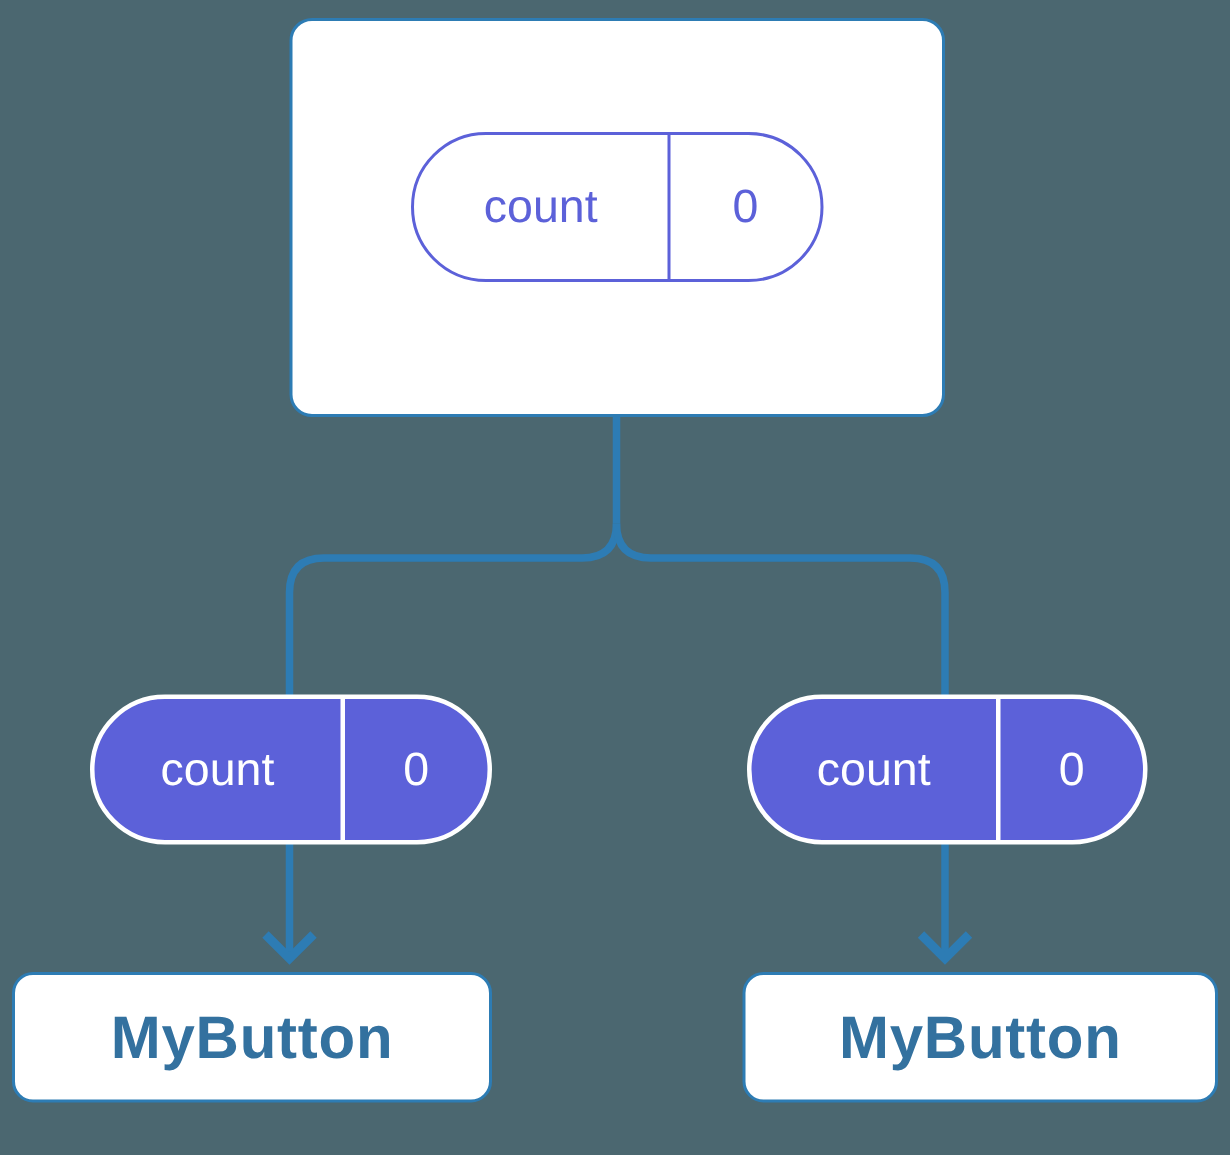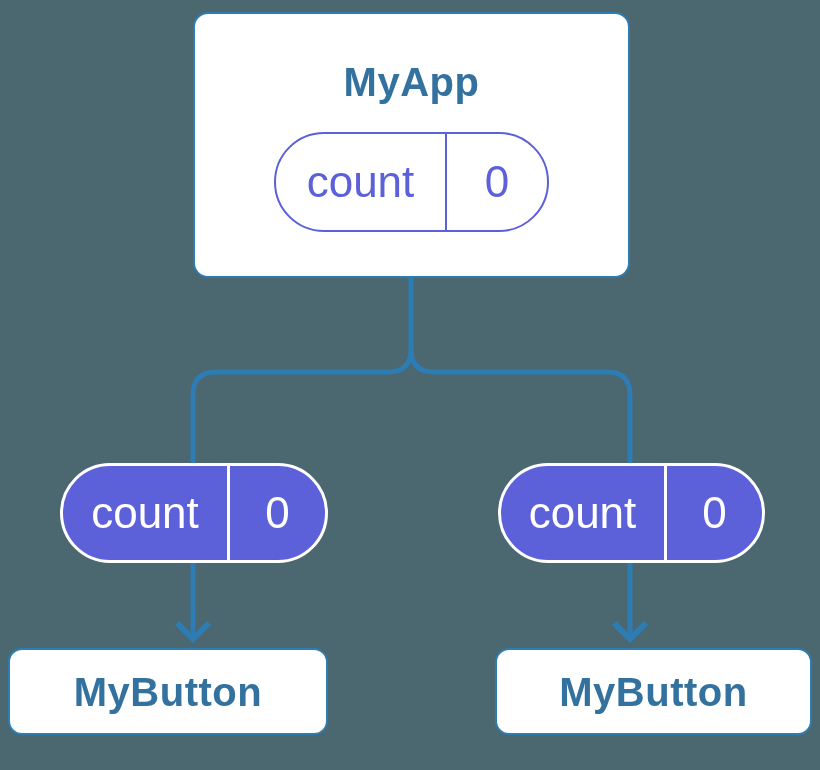--- a/index.html
+++ b/index.html
@@ -44,21 +44,21 @@
     font-weight: bold;
     color: var(--title_text, #33719f);
     line-height: 44px;
     letter-spacing: 0.5px;
   }
   .pill {
     display: flex;
     align-items: stretch;
     box-sizing: border-box;
     border-radius: 52px;
-    font-size: 44px;
+    font-size: 31px;
     overflow: hidden;
   }
   .pill .pill-key {
     flex: 1;
     display: flex;
     align-items: center;
     justify-content: center;
   }
   .pill .pill-val {
     display: flex;
@@ -126,21 +126,20 @@
 
     <path d="M411 349 Q411 372 388 372 L216 372 Q193 372 193 395 L193 636" fill="none" stroke="#2d7cb4" stroke-width="5"></path>
 
     <path d="M411 349 Q411 372 434 372 L607 372 Q630 372 630 395 L630 636" fill="none" stroke="#2d7cb4" stroke-width="5"></path>
 
     <path d="M177 623 L193 639 L209 623" fill="none" stroke="#2d7cb4" stroke-width="6"></path>
     <path d="M614 623 L630 639 L646 623" fill="none" stroke="#2d7cb4" stroke-width="6"></path>
   </svg>
 
   <div class="card root-card">
-    <div class="node-title">MyApp</div>
     <div class="pill pill-outline">
       <span class="pill-key">count</span>
       <span class="pill-val">0</span>
     </div>
   </div>
 
   <div class="pill pill-solid pill-left">
     <span class="pill-key">count</span>
     <span class="pill-val">0</span>
   </div>

